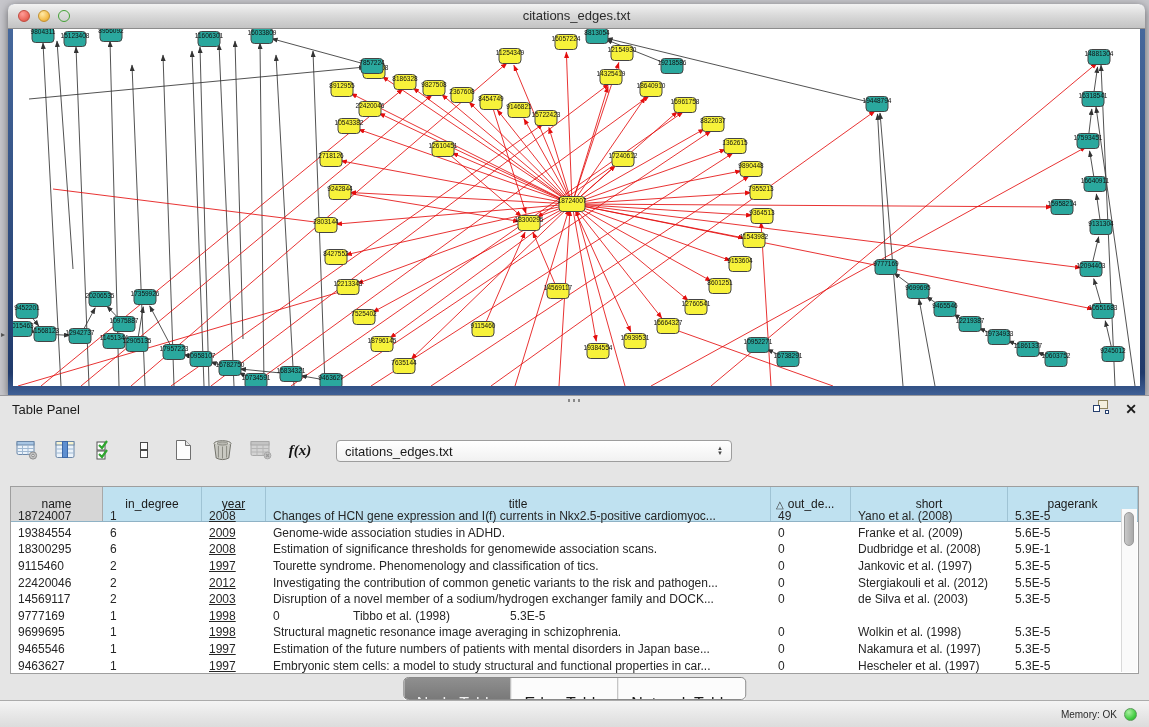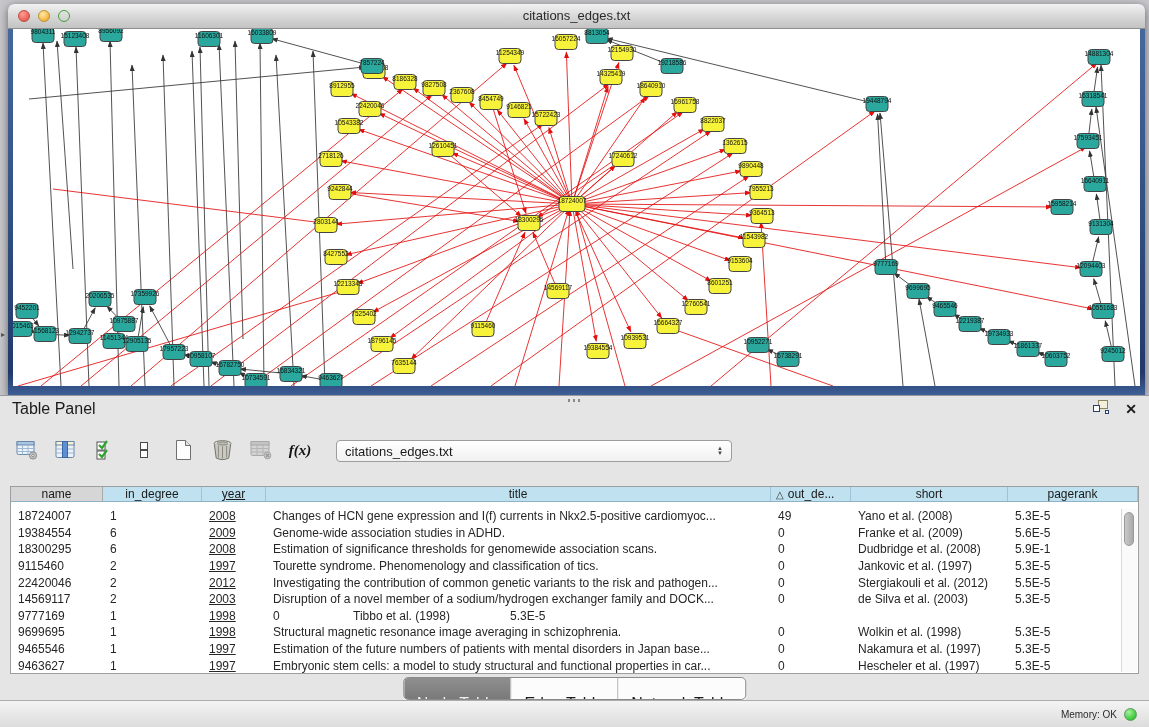--- a/index.html
+++ b/index.html
@@ -22,39 +22,39 @@
     background:linear-gradient(180deg,#46689c,#203a6b 94%,#3f6096);}
   .net-canvas{position:absolute;top:0;left:5px;right:5px;bottom:9px;background:#ffffff;overflow:hidden;}
   .net-canvas svg{display:block;width:100%;height:100%;}
 
   
   .side-arrow{position:absolute;left:1px;top:330px;font-size:8px;color:#555;}
 
   
   .table-panel{position:absolute;left:0;top:395px;width:1149px;height:305px;background:#e5e5e5;border-top:1px solid #98989c;box-sizing:border-box;}
   .panel-header{position:absolute;top:0;left:0;right:0;height:26px;display:flex;align-items:center;padding:0 12px;box-sizing:border-box;}
-  .panel-title{font-size:16px;color:#1a1a1a;}
+  .panel-title{font-size:13px;color:#1a1a1a;}
   .panel-header-icons{margin-left:auto;display:flex;align-items:center;gap:16px;}
   .close-x{font-size:14px;font-weight:bold;color:#1a1a1a;line-height:14px;cursor:default;}
   .divider-grip{position:absolute;left:566px;top:2px;width:16px;height:5px;
     background:radial-gradient(circle 1.2px at 3px 2.5px,#8a8a8a 1.2px,transparent 1.3px),
                radial-gradient(circle 1.2px at 8px 2.5px,#8a8a8a 1.2px,transparent 1.3px),
                radial-gradient(circle 1.2px at 13px 2.5px,#8a8a8a 1.2px,transparent 1.3px);}
 
   .toolbar{position:absolute;top:36px;left:14px;height:30px;display:flex;align-items:flex-end;gap:13px;}
   .tbtn{width:26px;height:24px;display:flex;align-items:center;justify-content:center;background:transparent;border:none;padding:0;}
   .fx{font-family:"Liberation Serif",serif;font-style:italic;font-weight:bold;font-size:15px;color:#111;}
   .combo{margin-left:10px;width:396px;height:22px;border:1px solid #9d9d9d;border-radius:4px;
     background:linear-gradient(#ffffff,#f1f1f1);display:flex;align-items:center;padding:0 8px;box-sizing:border-box;
     box-shadow:inset 0 1px 1px rgba(255,255,255,.8);}
   .combo-label{font-size:13px;color:#1a1a1a;flex:1;}
   .combo-stepper{display:flex;flex-direction:column;align-items:center;line-height:5px;font-size:6px;color:#444;}
 
   .table-box{position:absolute;top:90px;left:10px;width:1129px;height:188px;background:#fff;border:1px solid #9e9e9e;box-sizing:border-box;overflow:hidden;}
-  .thead{display:flex;height:15px;border-bottom:1px solid #8fb2c5;box-sizing:border-box;}
+  .thead{display:flex;height:35px;border-bottom:1px solid #8fb2c5;box-sizing:border-box;}
   .th{display:flex;align-items:center;justify-content:center;background:#bfe1f0;border-right:1px solid #9fc3d4;
     font-size:12px;color:#1a1a1a;box-sizing:border-box;overflow:hidden;white-space:nowrap;}
   .th.th-gray{background:#d6d6d6;border-right:1px solid #a8a8a8;}
   .th.col-out_degree{justify-content:flex-start;padding-left:5px;}
   .th .sort{margin-right:4px;font-size:10px;color:#333;}
   .tbody{position:absolute;top:21px;left:0;right:15px;bottom:0;overflow:hidden;}
   .tr{display:flex;height:16.6px;align-items:center;}
   .td{font-size:12px;color:#262626;padding-left:7px;box-sizing:border-box;white-space:nowrap;overflow:hidden;text-overflow:clip;}
   .col-name{width:92px;}
   .col-in_degree{width:99px;}

